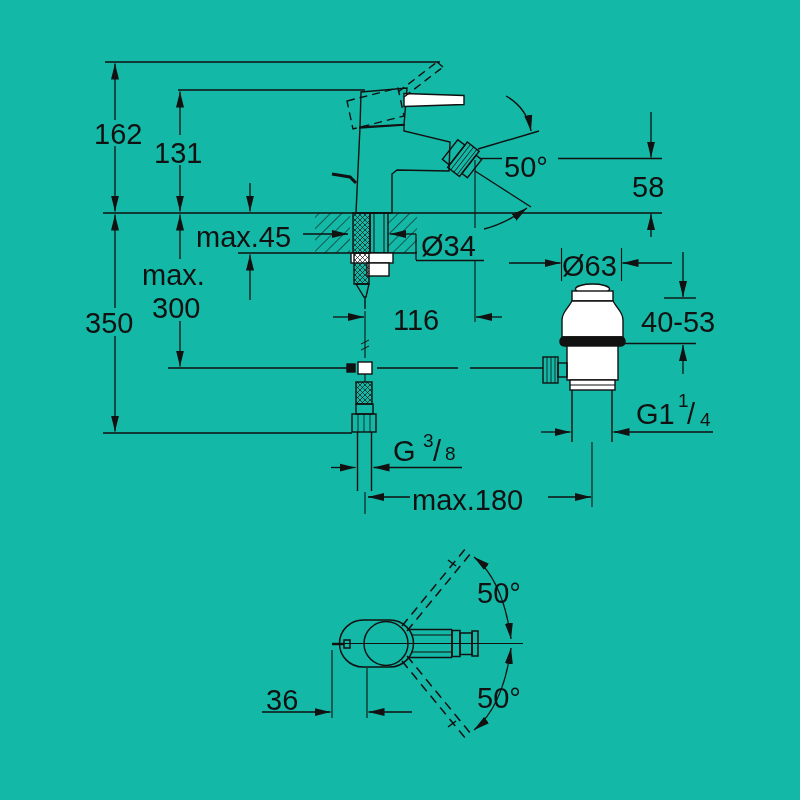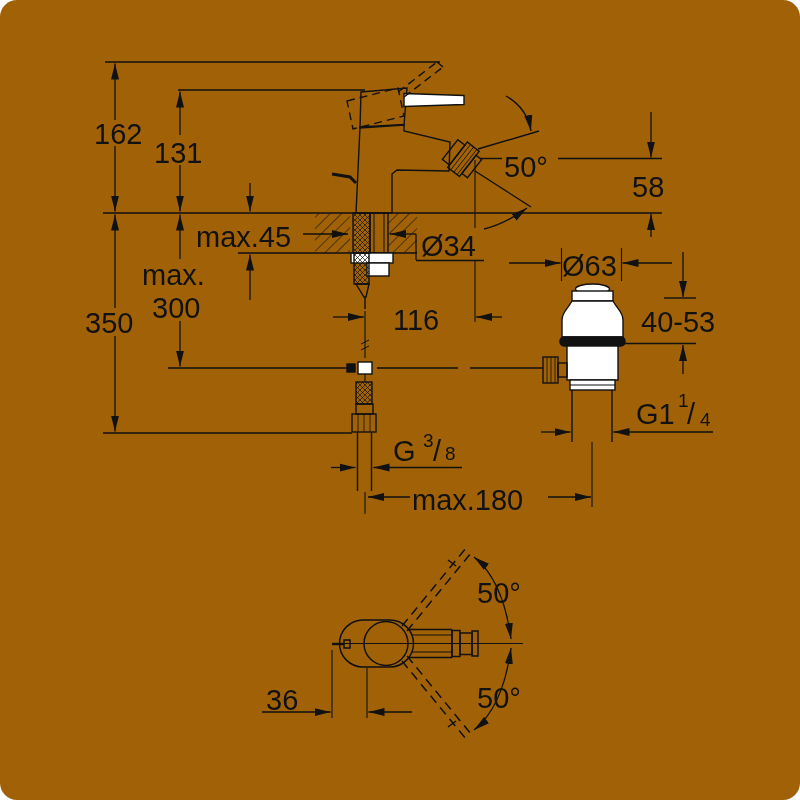--- a/index.html
+++ b/index.html
@@ -1,16 +1,16 @@
 <!DOCTYPE html>
 <html><head>
 <meta charset="utf-8">
 <style>
   html,body{margin:0;padding:0;background:#fff;}
-  .stage{width:800px;height:800px;background:#a16207;position:relative;font-family:"Liberation Sans",sans-serif;border-radius:17px;}
+  .stage{width:800px;height:800px;background:#14b8a6;position:relative;font-family:"Liberation Sans",sans-serif;}
   svg text{font-family:"Liberation Sans",sans-serif;fill:#111;}
   .dim{font-size:29px;}
   .dimsmall{font-size:19px;}
 </style>
 </head>
 <body>
 
 <div class="stage">
 <svg width="800" height="800" viewBox="0 0 800 800">
   <defs>

